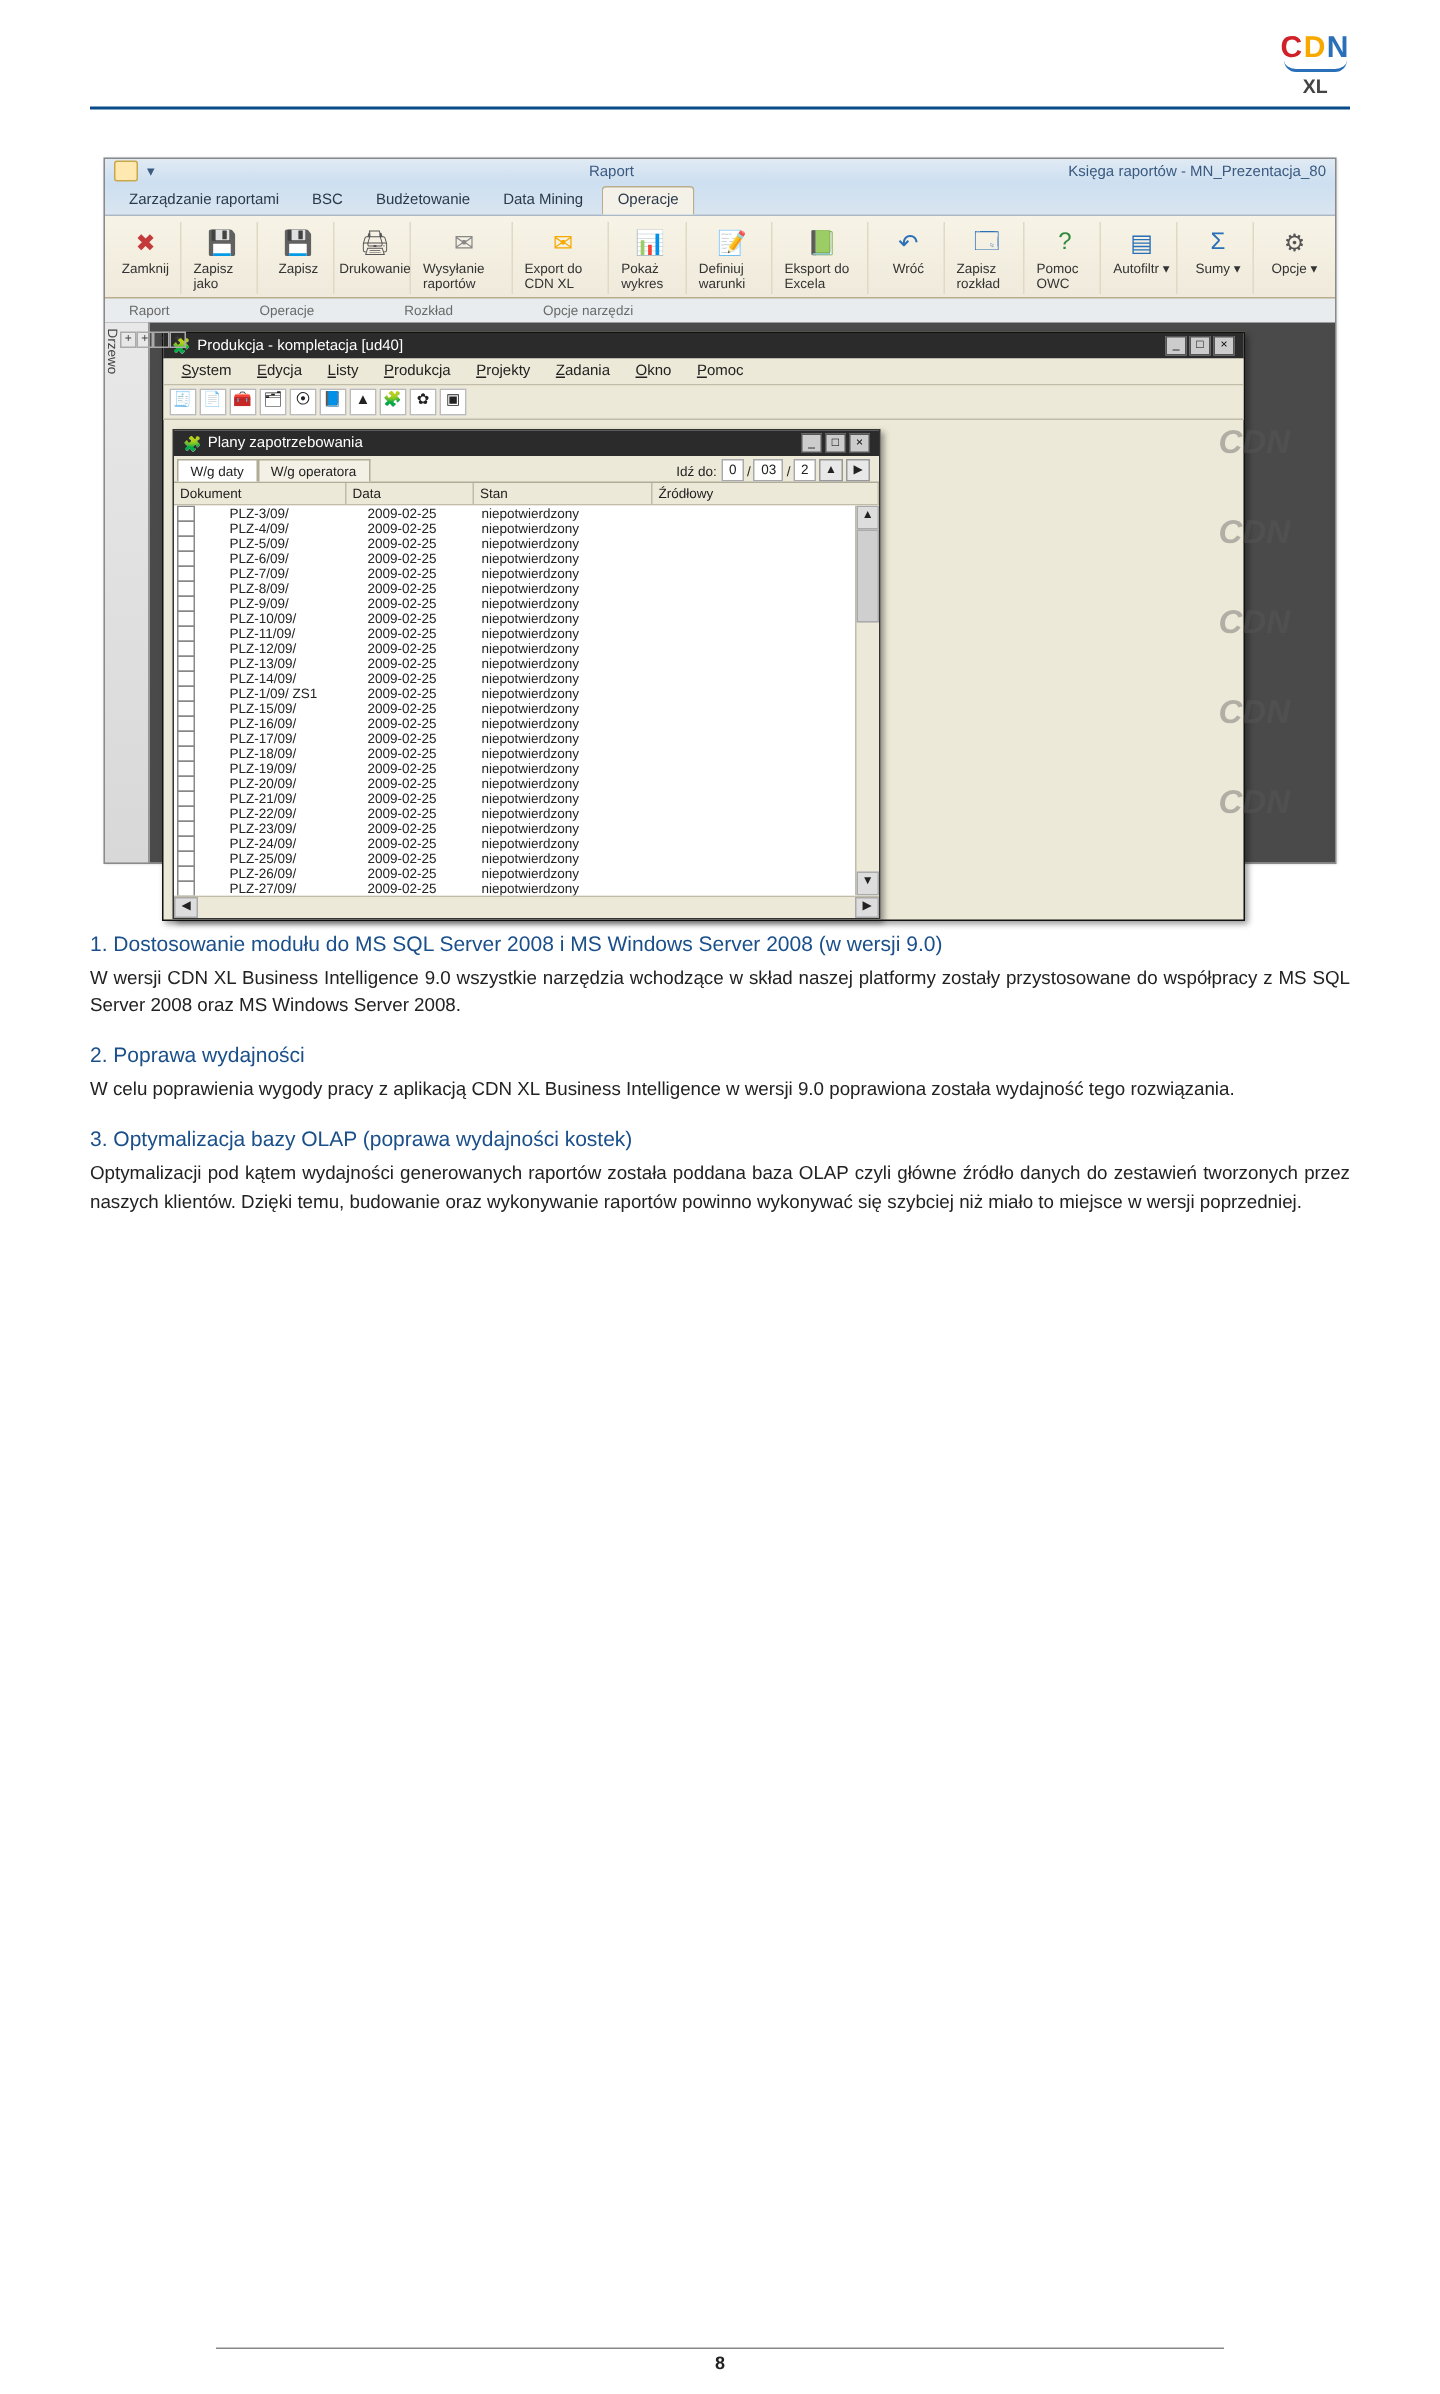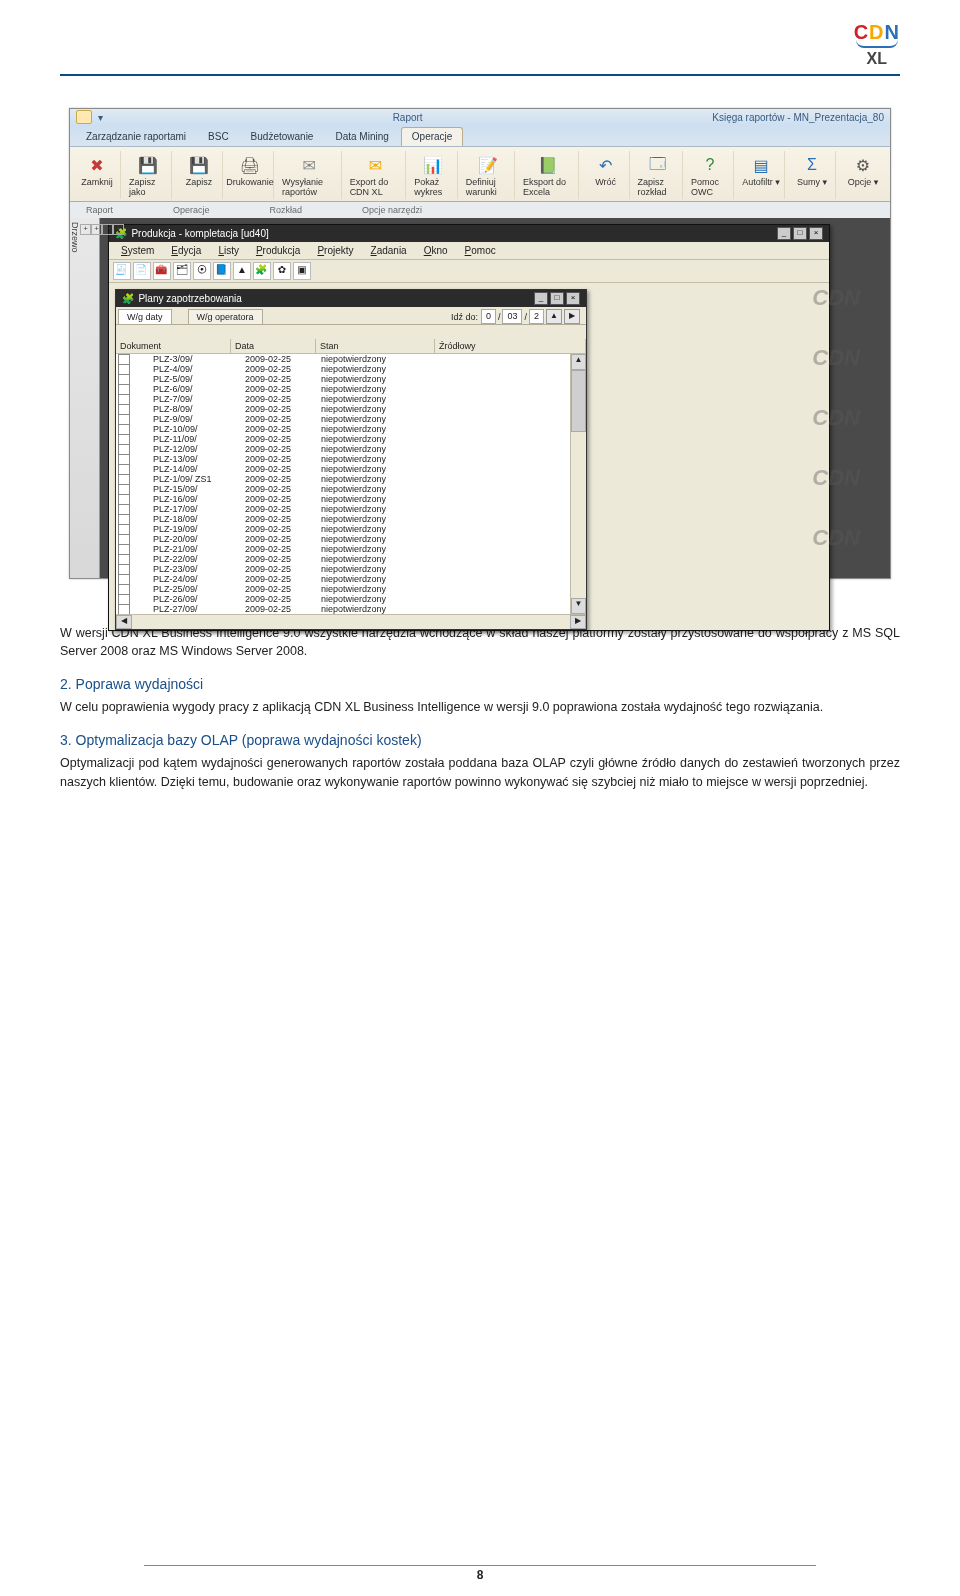--- a/index.html
+++ b/index.html
@@ -33,21 +33,21 @@
   .logo-top {
     font-weight: 900;
     font-size: 20px;
     letter-spacing: 1px;
     line-height: 1;
   }
   .logo-top .c { color: #d02028; }
   .logo-top .d { color: #f7a900; }
   .logo-top .n { color: #2a70b8; }
   .logo-sub {
-    font-size: 16px;
+    font-size: 13px;
     font-weight: 700;
     color: #444;
     margin-top: 2px;
   }
   .logo-arc {
     width: 42px;
     height: 6px;
     border-bottom: 2px solid #2a70b8;
     border-radius: 0 0 40px 40px;
     margin-top: -2px;
@@ -190,35 +190,35 @@
 
   .subwin {
     margin:6px 0 0 6px;
     width: 470px;
     background:#ece9d8;
     border:1px solid #333;
     box-shadow:2px 2px 4px rgba(0,0,0,.4);
   }
   .subwin .win-title { background:#2b2b2b; }
   .tabbar {
-    display:flex; gap:16px;
+    display:flex; gap:0;
     background:#ece9d8;
     padding:2px 2px 0 2px;
     font-size:9px;
     border-bottom:1px solid #b0ac98;
   }
   .tabbar .t { padding:2px 8px; border:1px solid #b0ac98; border-bottom:none; background:#f3f1e5; cursor:pointer; }
   .tabbar .t.active { background:#fff; }
   .tabbar .spacer { flex:1; display:flex; align-items:center; justify-content:flex-end; gap:3px; padding-right:4px;}
   .date-ctl { display:flex; gap:2px; align-items:center; }
   .date-ctl .seg { border:1px solid #aaa; background:#fff; padding:0 4px; font-size:9px; height:13px; line-height:13px; }
   .date-ctl .sep { font-size:9px; }
   .date-ctl .arrow { border:1px solid #999; background:#e8e8e8; width:14px; height:13px; font-size:8px; line-height:12px; text-align:center; cursor:pointer; }
   .grid-head {
-    display:flex; font-size:9px; background:#ece9d8; border-bottom:1px solid #c0bca8;margin-top:14px;
+    display:flex; font-size:9px; background:#ece9d8; border-bottom:1px solid #c0bca8;
   }
   .gh { border-right:1px solid #c0bca8; padding:2px 4px; }
   .gh.c1{ width:106px;} .gh.c2{width:76px;} .gh.c3{width:110px;} .gh.c4{flex:1;}
   .grid-body {
     height: 260px;
     background:#fff;
     overflow:hidden;
     position:relative;
     font-size:9px;
   }
@@ -631,20 +631,21 @@
           </div>
 
         </div>
       </div>
     </div>
   </div>
 
   <p class="caption">Rysunek 6 Integracja modułów operacyjnych z BI (Plany zapotrzebowania).</p>
 
 
+  <h3 class="sub">1. Dostosowanie modułu do MS SQL Server 2008 i MS Windows Server 2008 (w wersji 9.0)</h3>
   <p class="body">W wersji CDN XL Business Intelligence 9.0 wszystkie narzędzia wchodzące w skład naszej platformy zostały przystosowane do współpracy z MS SQL Server 2008 oraz MS Windows Server 2008.</p>
 
   <h3 class="sub">2. Poprawa wydajności</h3>
   <p class="body">W celu poprawienia wygody pracy z aplikacją CDN XL Business Intelligence w wersji 9.0 poprawiona została wydajność tego rozwiązania.</p>
 
   <h3 class="sub">3. Optymalizacja bazy OLAP (poprawa wydajności kostek)</h3>
   <p class="body">Optymalizacji pod kątem wydajności generowanych raportów została poddana baza OLAP czyli główne źródło danych do zestawień tworzonych przez naszych klientów. Dzięki temu, budowanie oraz wykonywanie raportów powinno wykonywać się szybciej niż miało to miejsce w wersji poprzedniej.</p>
 
   <div class="pagenum">
     <hr>

